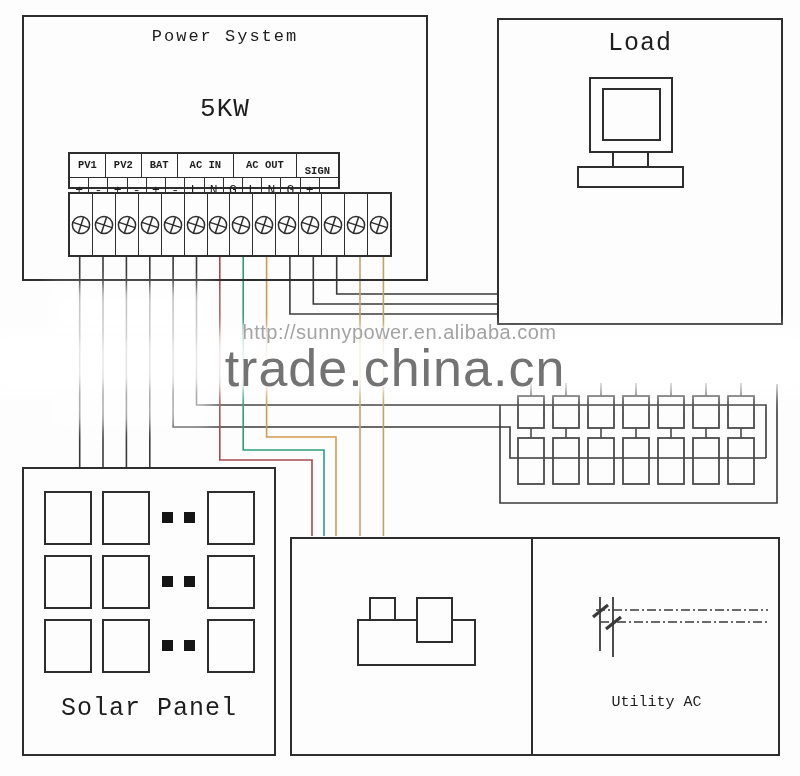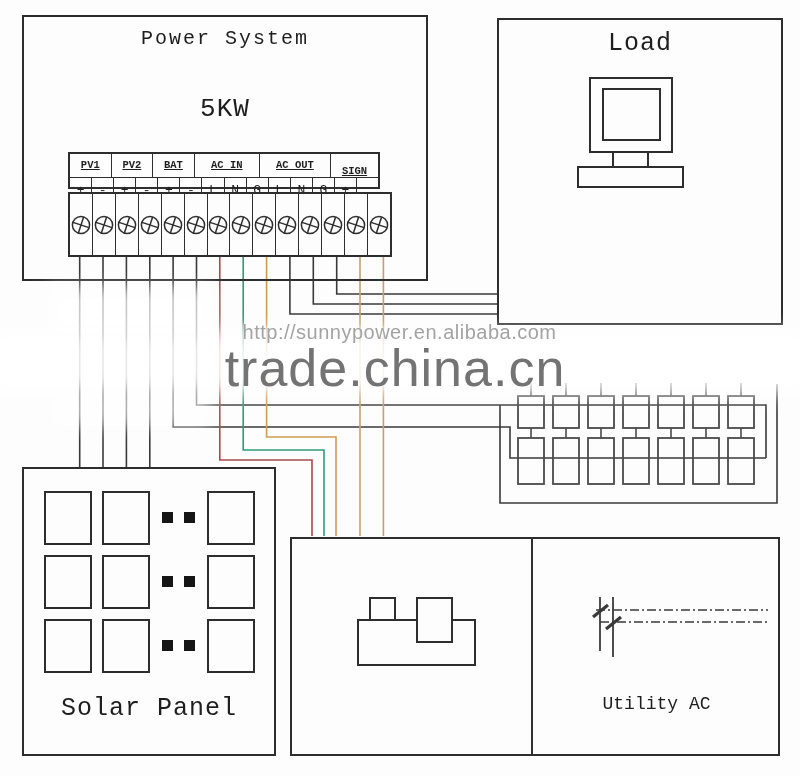--- a/index.html
+++ b/index.html
@@ -7,29 +7,29 @@
          font-family:"Liberation Mono","DejaVu Sans Mono",monospace;color:#1e1e1e;}
   .stage *{box-sizing:border-box;}
   .layer-wires{position:absolute;left:0;top:0;z-index:1;}
   .box{position:absolute;border:2px solid #2e2e2e;background:transparent;z-index:2;}
   #box-power{left:22px;top:15px;width:406px;height:266px;}
   #box-load{left:497px;top:18px;width:286px;height:307px;}
   #box-solar{left:22px;top:467px;width:254px;height:289px;}
   #box-optional{left:290px;top:537px;width:490px;height:219px;}
   #optional-divider{position:absolute;left:531px;top:537px;width:2px;height:219px;background:#2e2e2e;z-index:2;}
   .title{position:absolute;z-index:2;text-align:center;white-space:nowrap;}
-  #t-power{left:22px;top:27px;width:406px;font-size:20px;letter-spacing:2px;}
+  #t-power{left:22px;top:27px;width:406px;font-size:17px;letter-spacing:2px;}
   #t-5kw{left:22px;top:82px;width:406px;font-size:26px;letter-spacing:1px;margin-top:12px;}
   #t-load{left:497px;top:29px;width:286px;font-size:25px;letter-spacing:1px;}
   #t-solar{left:22px;top:694px;width:254px;font-size:25px;letter-spacing:1px;}
   #t-optional{left:290px;top:549px;width:490px;font-size:15px;letter-spacing:1px;}
   #t-diesel{left:293px;top:694px;width:210px;font-size:19px;}
-  #t-utility{left:533px;top:694px;width:247px;font-size:18px;}
+  #t-utility{left:533px;top:694px;width:247px;font-size:15px;}
   
-  #tb-labels{position:absolute;left:68px;top:152px;width:312px;height:37px;border:2px solid #2e2e2e;z-index:2;display:flex;flex-direction:column;background:#fdfdfd;text-decoration:underline;}
+  #tb-labels{position:absolute;left:68px;top:152px;width:272px;height:37px;border:2px solid #2e2e2e;z-index:2;display:flex;flex-direction:column;background:#fdfdfd;}
   .tb-row{display:flex;flex:1;}
   .tb-groups{border-bottom:1.5px solid #2e2e2e;}
   .tb-cell{display:flex;align-items:center;justify-content:center;border-right:1.5px solid #2e2e2e;
            font-size:10.5px;font-weight:bold;letter-spacing:0px;line-height:1;}
   .tb-cell:last-child{border-right:none;margin-top:12px;}
   .g2{flex-grow:2;}  .g3{flex-grow:3;}
   .tb-pins .tb-cell{flex:1;font-size:13px;font-weight:normal;}
   
   #tb-terms{position:absolute;left:68px;top:192px;width:324px;height:65px;border:2px solid #2e2e2e;z-index:2;display:flex;background:#fdfdfd;}
   .term-cell{flex:1;display:flex;align-items:center;justify-content:center;border-right:1.5px solid #2e2e2e;}

